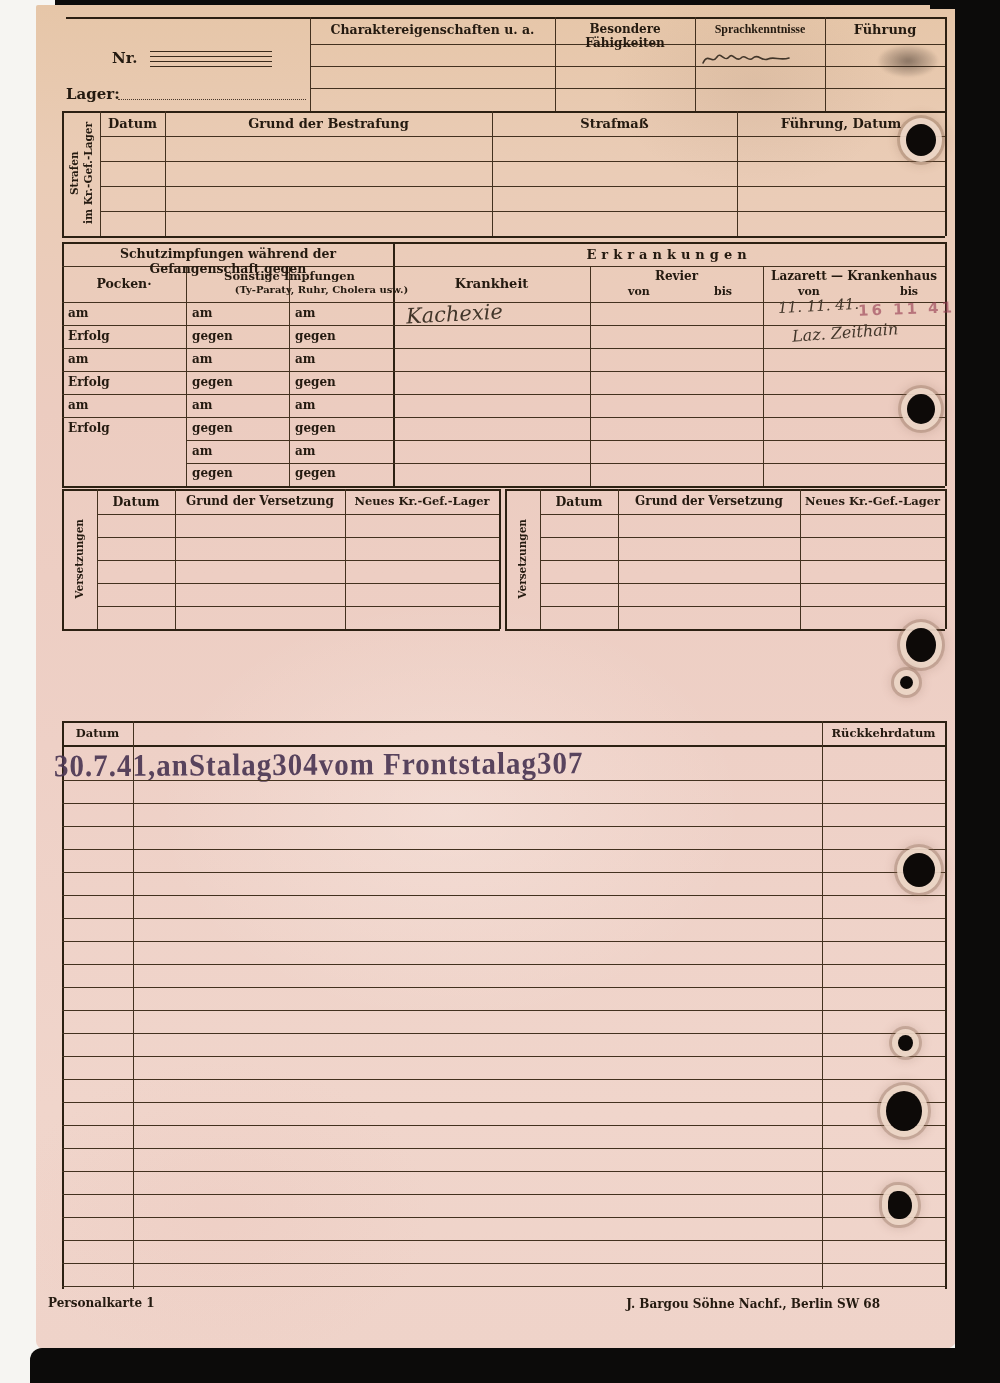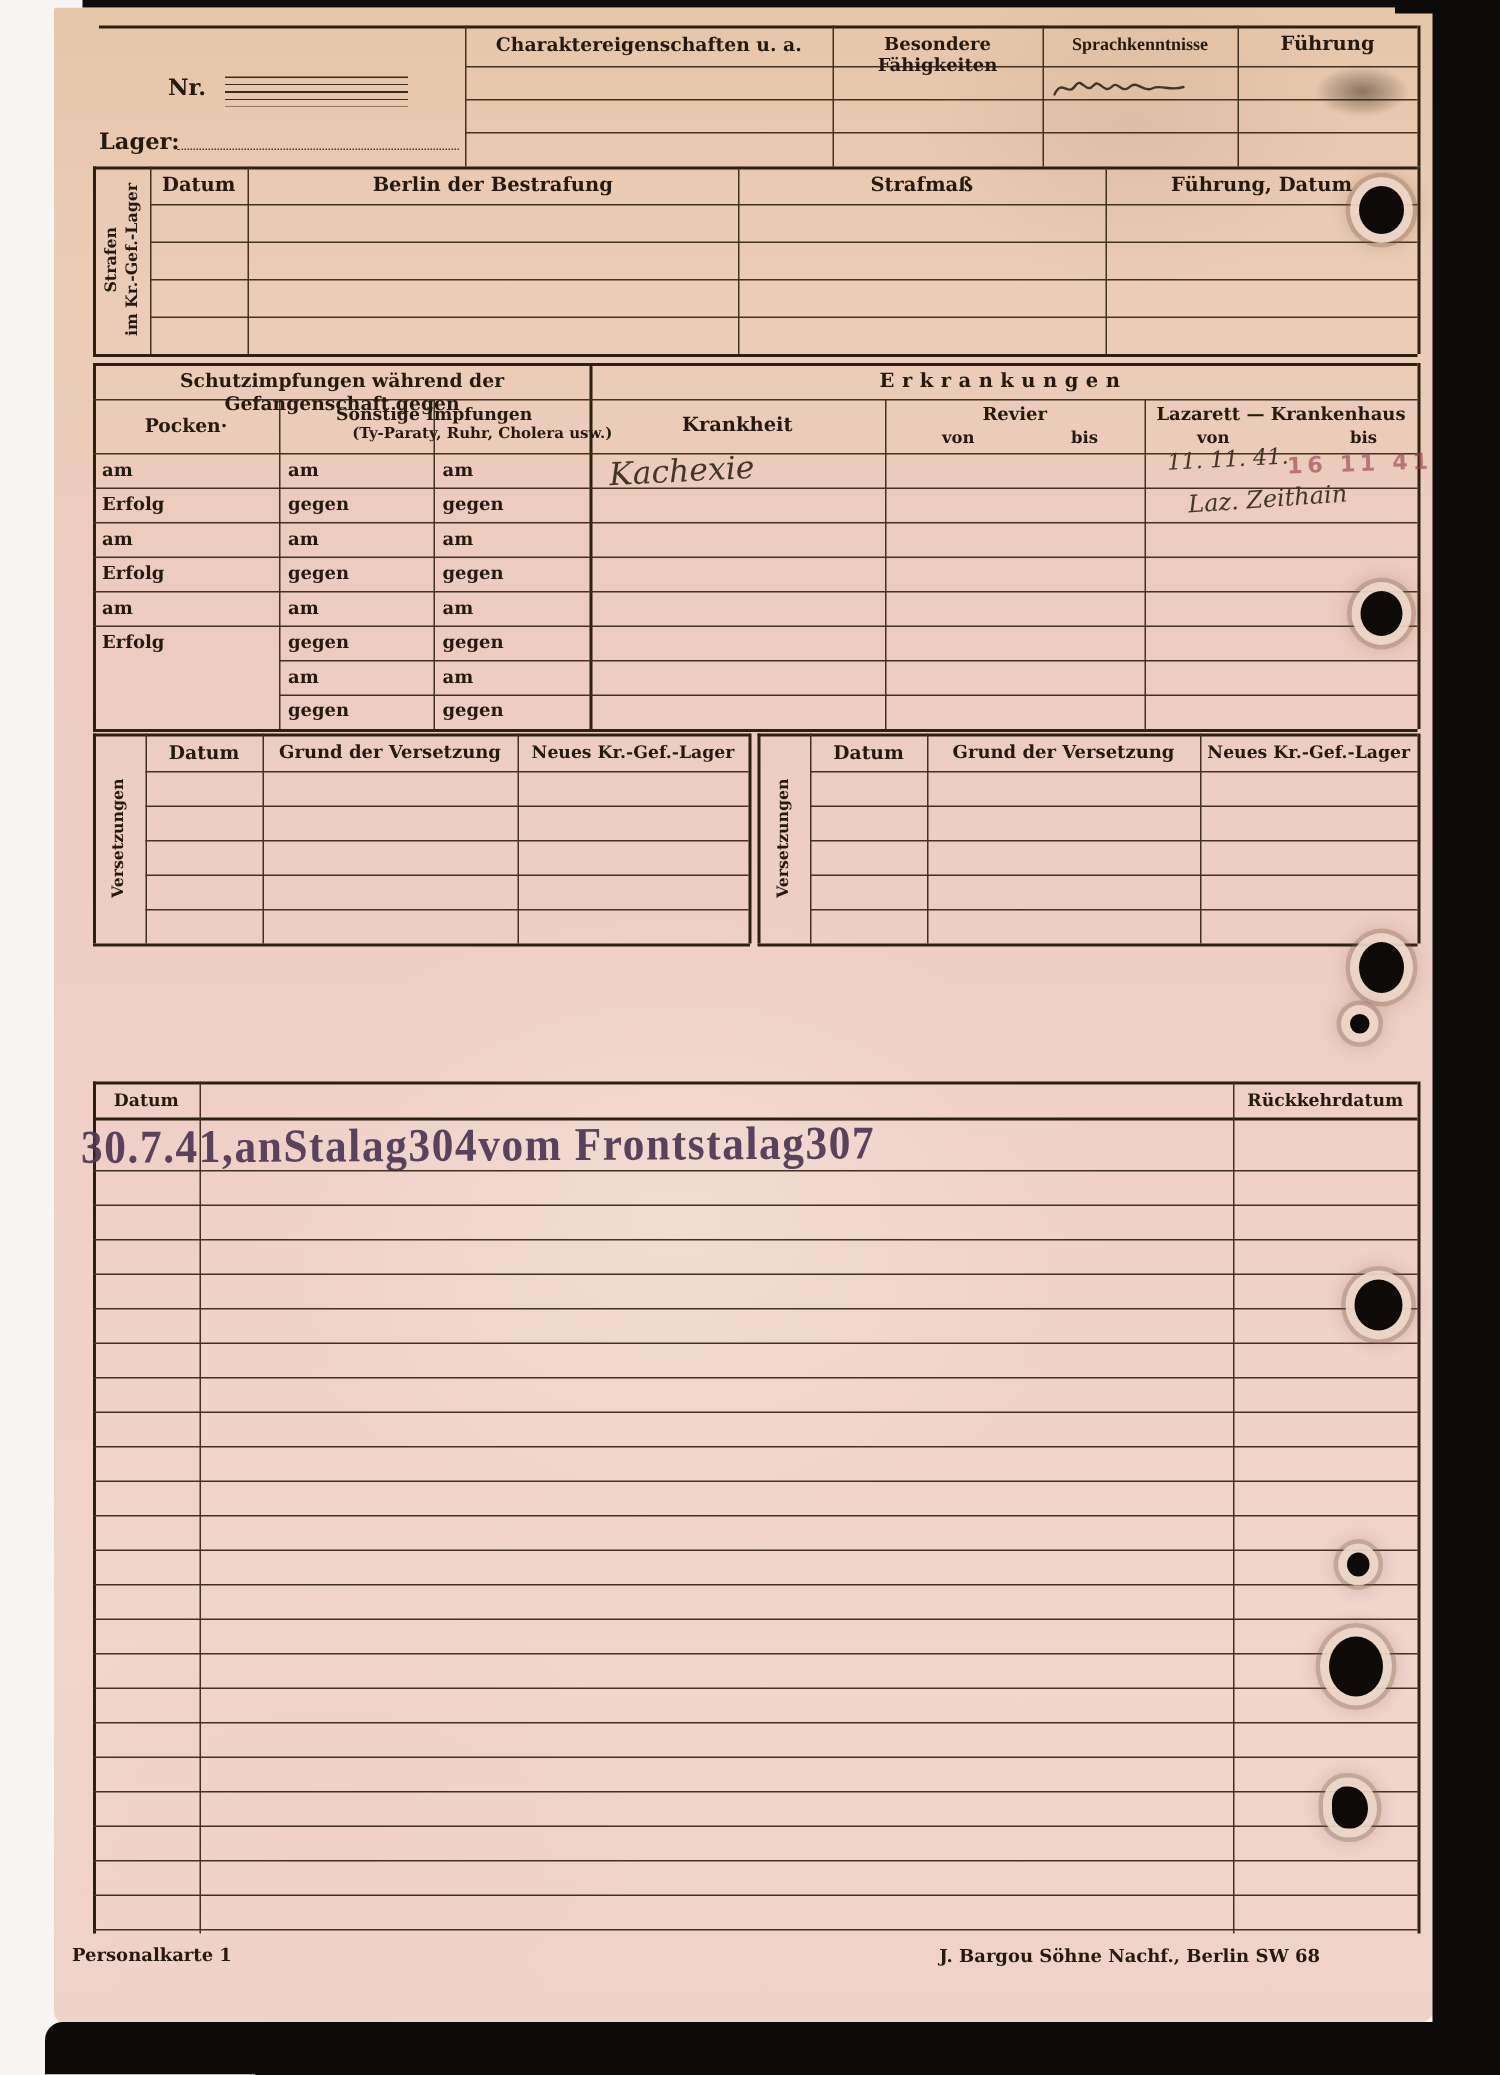--- a/index.html
+++ b/index.html
@@ -86,21 +86,21 @@
   <div class="hl" style="left:64px;top:181px;width:845px;"></div>
   <div class="hl" style="left:64px;top:206px;width:845px;"></div>
 
   <div class="sidecell" style="left:26px;top:106px;width:38px;height:125px;">
     <div class="vert" style="font-size:10.5px;">
       <span>Strafen</span>
       <span>im Kr.-Gef.-Lager</span>
     </div>
   </div>
   <div class="lbl c" style="left:64px;top:111px;width:65px;">Datum</div>
-  <div class="lbl c" style="left:129px;top:111px;width:327px;">Berlin der Bestrafung</div>
+  <div class="lbl c" style="left:129px;top:111px;width:327px;">Grund der Bestrafung</div>
   <div class="lbl c" style="left:456px;top:111px;width:245px;">Strafmaß</div>
   <div class="lbl c" style="left:701px;top:111px;width:208px;">Führung, Datum</div>
   <div class="hole" style="left:870px;top:119px;width:30px;height:32px;"></div>
 
   <div class="hl2" style="left:26px;top:237px;width:883px;"></div>
   <div class="hl2" style="left:26px;top:481px;width:883px;"></div>
   <div class="vl2" style="left:26px;top:237px;height:244px;"></div>
   <div class="vl2" style="left:357px;top:237px;height:244px;"></div>
   <div class="vl2" style="left:909px;top:237px;height:244px;"></div>
   <div class="hl" style="left:26px;top:261px;width:883px;"></div>

